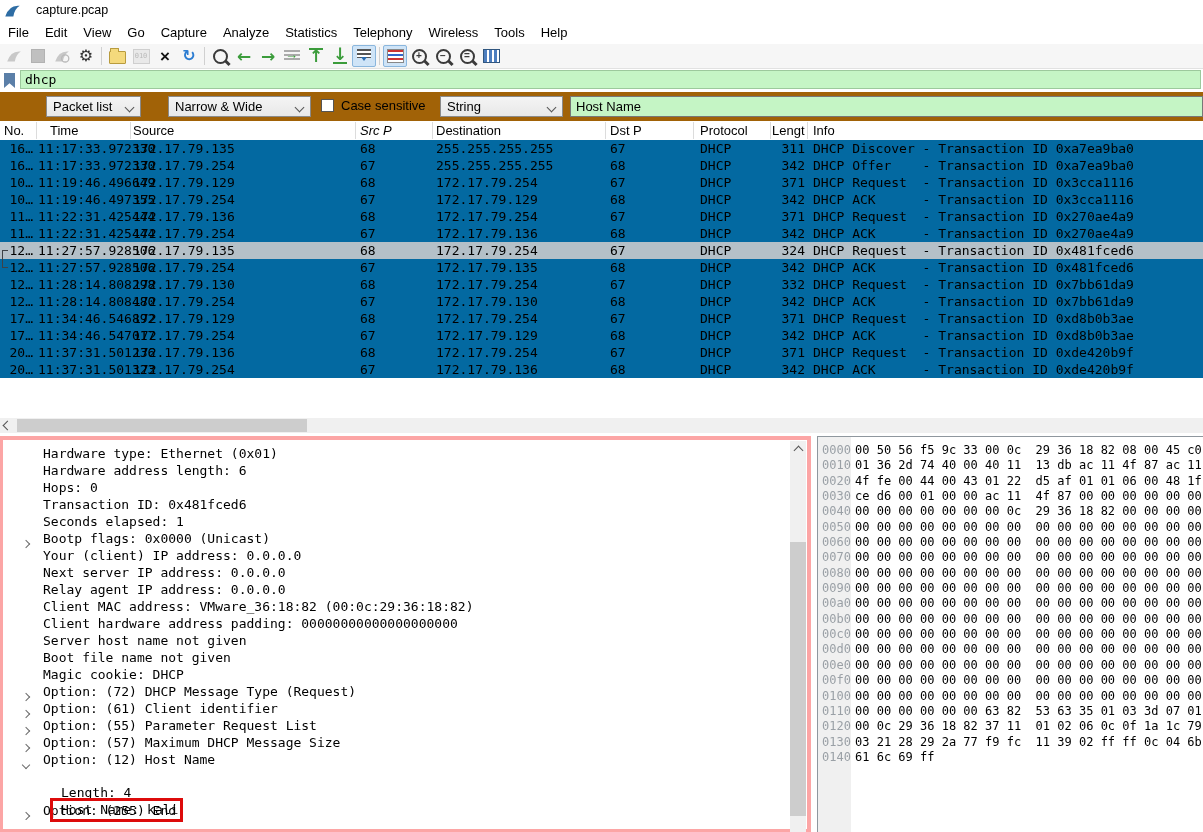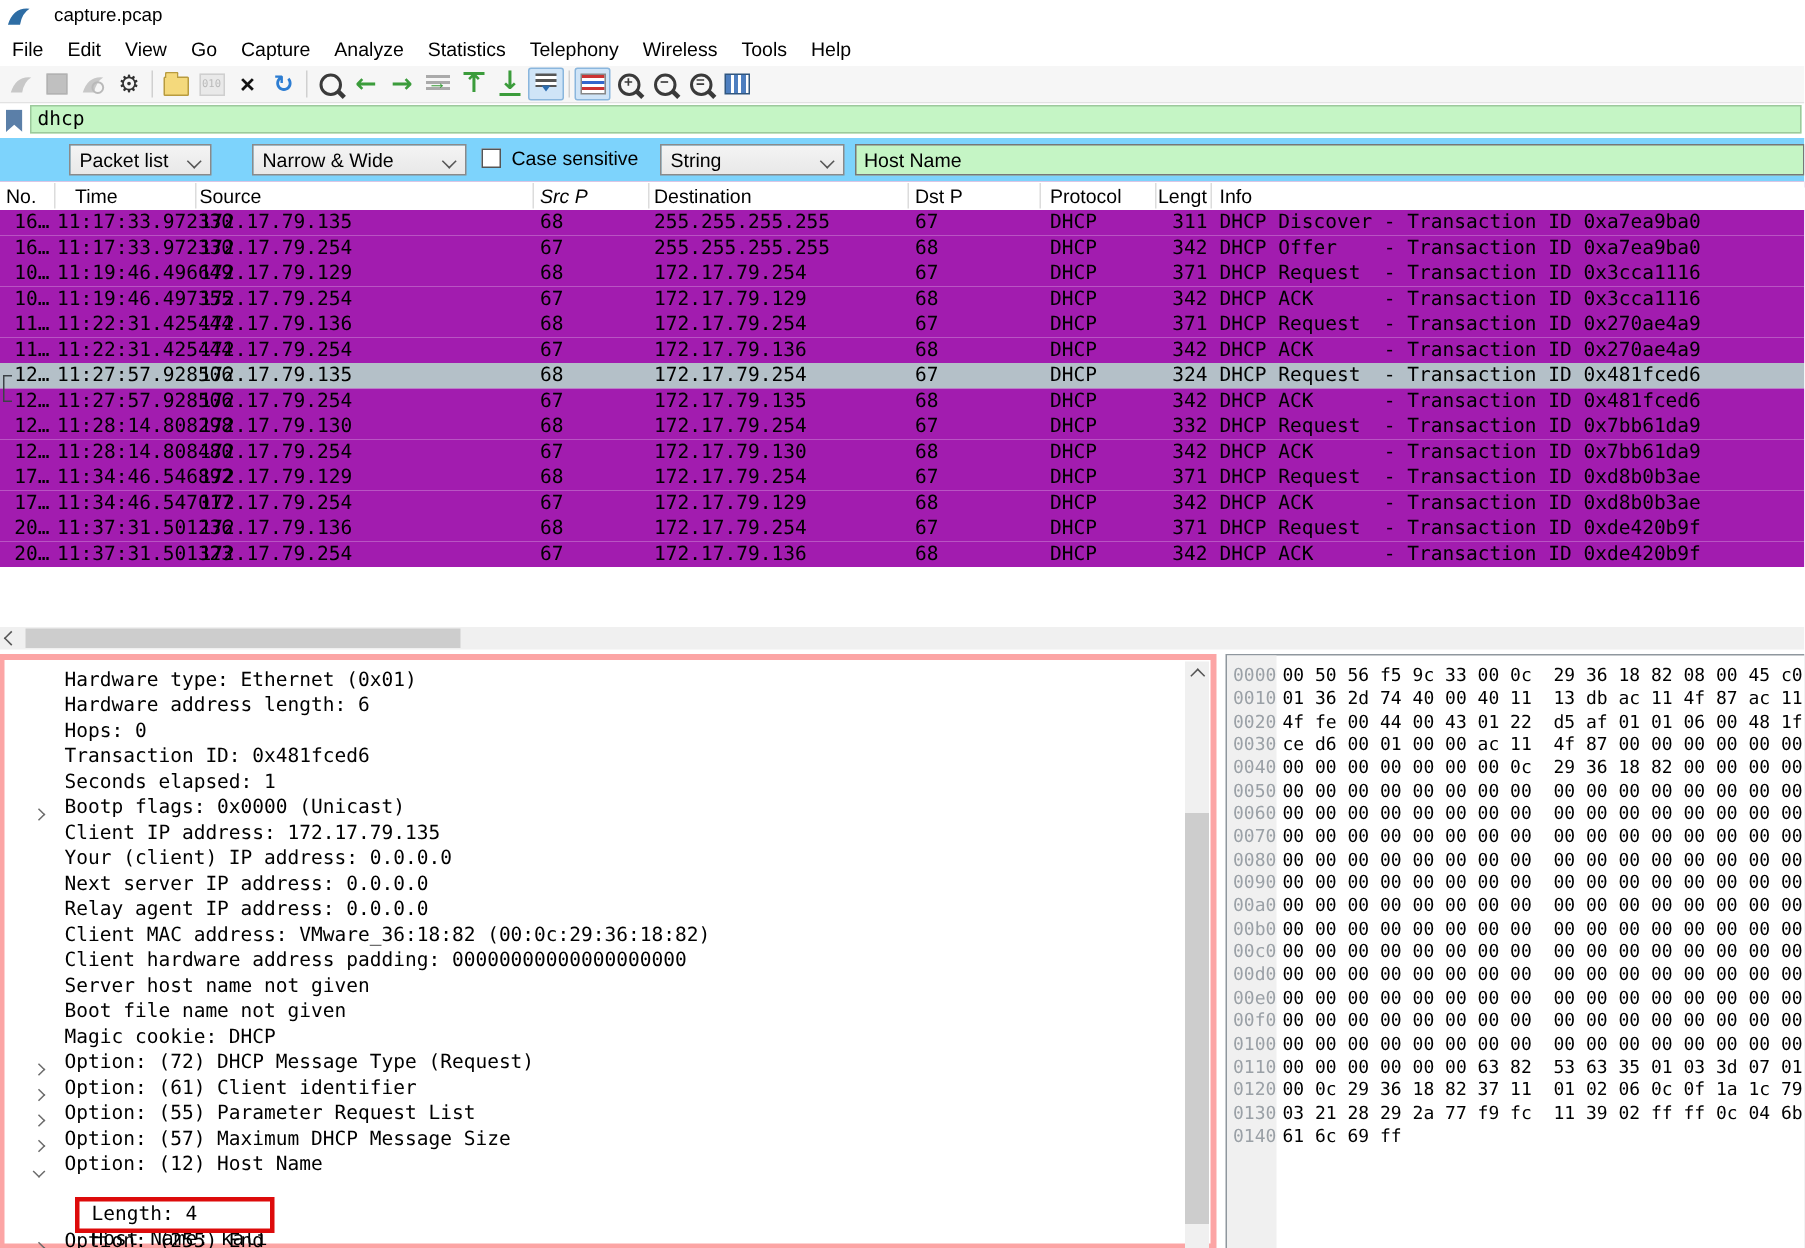--- a/index.html
+++ b/index.html
@@ -44,41 +44,41 @@
   .reload{font-family:"DejaVu Sans",sans-serif;font-size:16px;font-weight:bold;color:#2d7dd2;line-height:1;}
 
   
   #filterbar{position:absolute;left:0;top:69px;width:100%;height:23px;background:#fff;border-bottom:1px solid #c9c9c9;}
   .bookmark{position:absolute;left:4px;top:4px;width:11px;height:15px;background:#5b7fa8;
             clip-path:polygon(0 0,100% 0,100% 100%,50% 68%,0 100%);}
   #filter-input{position:absolute;left:20px;top:1px;width:1181px;height:19px;background:#c5f5c5;
             border:1px solid #9cc99c;font-family:"DejaVu Sans Mono",monospace;font-size:13px;padding:0 4px;box-sizing:border-box;outline:none;}
 
   
-  #findbar{position:absolute;left:0;top:92px;width:100%;height:29px;background:#7dd3fc;border-bottom:4px solid #ec4899;}
+  #findbar{position:absolute;left:0;top:92px;width:100%;height:29px;background:#a16207;border-bottom:4px solid #ec4899;}
   .combo{position:absolute;top:4px;height:21px;background:linear-gradient(#f4f4f4,#e8e8e8);
          border:1px solid #8a8a8a;box-sizing:border-box;display:flex;align-items:center;padding:0 6px;font-size:13px;}
   .combo .chev{position:absolute;right:7px;top:7px;}
   .chev{width:6px;height:6px;border-right:1.5px solid #555;border-bottom:1.5px solid #555;display:inline-block;transform:rotate(45deg);}
   .chev.right{transform:rotate(-45deg);}
   .chev.up{transform:rotate(-135deg);}
   #combo-scope{left:46px;width:95px;}
   #combo-charset{left:168px;width:143px;}
   #combo-type{left:440px;width:123px;}
   #cb-case{position:absolute;left:321px;top:7px;width:13px;height:13px;background:#fff;border:1px solid #555;box-sizing:border-box;}
   #cb-case-label{position:absolute;left:341px;top:6px;font-size:13px;}
   #find-input{position:absolute;left:570px;top:4px;width:633px;height:21px;background:#c5f5c5;
          border:1px solid #777;font-family:"Liberation Sans",sans-serif;font-size:13px;padding:0 5px;box-sizing:border-box;outline:none;}
 
   
   #plist-header{position:absolute;left:0;top:121px;width:100%;height:19px;background:#fff;border-bottom:1px solid #d6d6d6;font-size:13px;}
   #plist-header .hlbl{position:absolute;top:2px;white-space:nowrap;overflow:hidden;}
   .hsep{position:absolute;top:1px;height:17px;width:1px;background:#dcdcdc;}
   #plist-rows{position:absolute;left:0;top:140px;width:100%;font-family:"DejaVu Sans Mono",monospace;font-size:13px;}
-  .prow{position:relative;width:100%;height:17px;background:#a21caf;}
+  .prow{position:relative;width:100%;height:17px;background:#0369a1;}
   .prow.sel{background:#b4c0c8;}
   .prow span{position:absolute;top:1px;white-space:pre;}
   .c0{left:0;width:33px;text-align:right;}
   .c1{left:38px;}
   .c2{left:133px;}
   .c3{left:360px;}
   .c4{left:436px;}
   .c5{left:610px;}
   .c6{left:700px;}
   .c7{left:758px;width:47px;text-align:right;}
@@ -406,21 +406,20 @@
   </div>
 
   <div id="details-pane">
     <div id="details-lines">
         <div class="dline"><span class="txt1">Hardware type: Ethernet (0x01)</span></div>
         <div class="dline"><span class="txt1">Hardware address length: 6</span></div>
         <div class="dline"><span class="txt1">Hops: 0</span></div>
         <div class="dline"><span class="txt1">Transaction ID: 0x481fced6</span></div>
         <div class="dline"><span class="txt1">Seconds elapsed: 1</span></div>
         <div class="dline"><span class="arr"><i class="chev right"></i></span><span class="txt1">Bootp flags: 0x0000 (Unicast)</span></div>
-        <div class="dline"><span class="txt1">Client IP address: 172.17.79.135</span></div>
         <div class="dline"><span class="txt1">Your (client) IP address: 0.0.0.0</span></div>
         <div class="dline"><span class="txt1">Next server IP address: 0.0.0.0</span></div>
         <div class="dline"><span class="txt1">Relay agent IP address: 0.0.0.0</span></div>
         <div class="dline"><span class="txt1">Client MAC address: VMware_36:18:82 (00:0c:29:36:18:82)</span></div>
         <div class="dline"><span class="txt1">Client hardware address padding: 00000000000000000000</span></div>
         <div class="dline"><span class="txt1">Server host name not given</span></div>
         <div class="dline"><span class="txt1">Boot file name not given</span></div>
         <div class="dline"><span class="txt1">Magic cookie: DHCP</span></div>
         <div class="dline"><span class="arr"><i class="chev right"></i></span><span class="txt1">Option: (72) DHCP Message Type (Request)</span></div>
         <div class="dline"><span class="arr"><i class="chev right"></i></span><span class="txt1">Option: (61) Client identifier</span></div>

